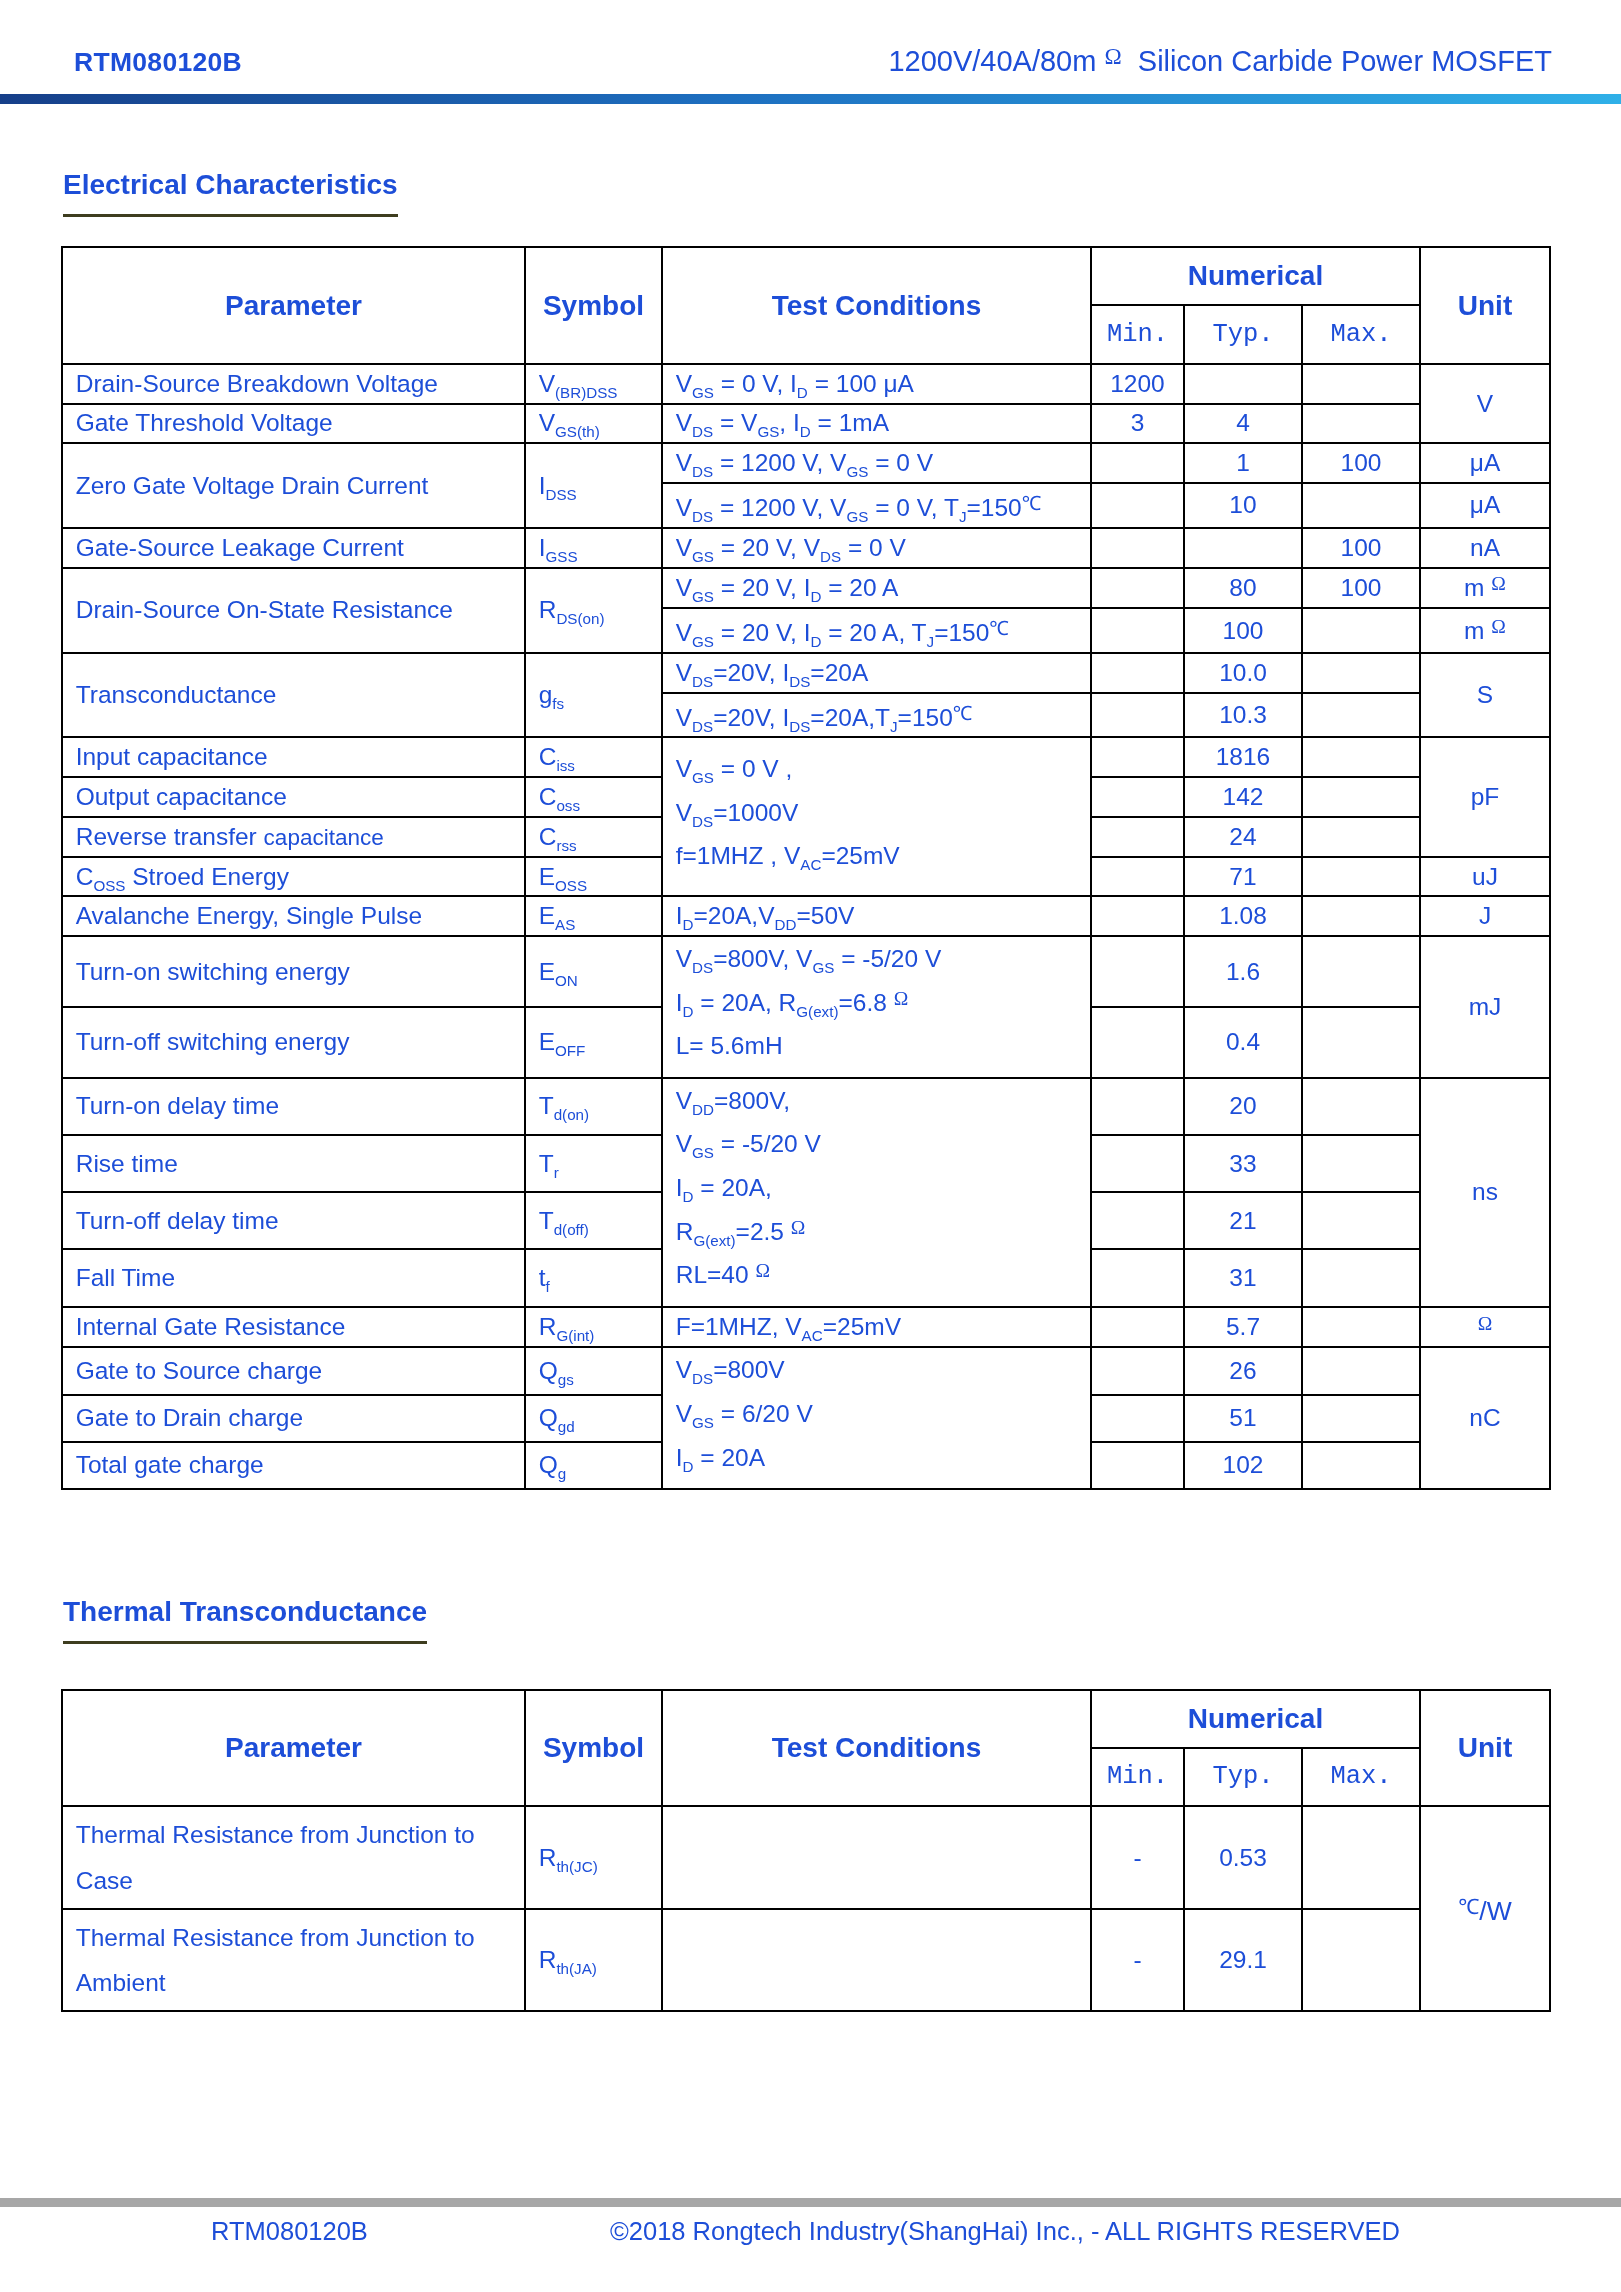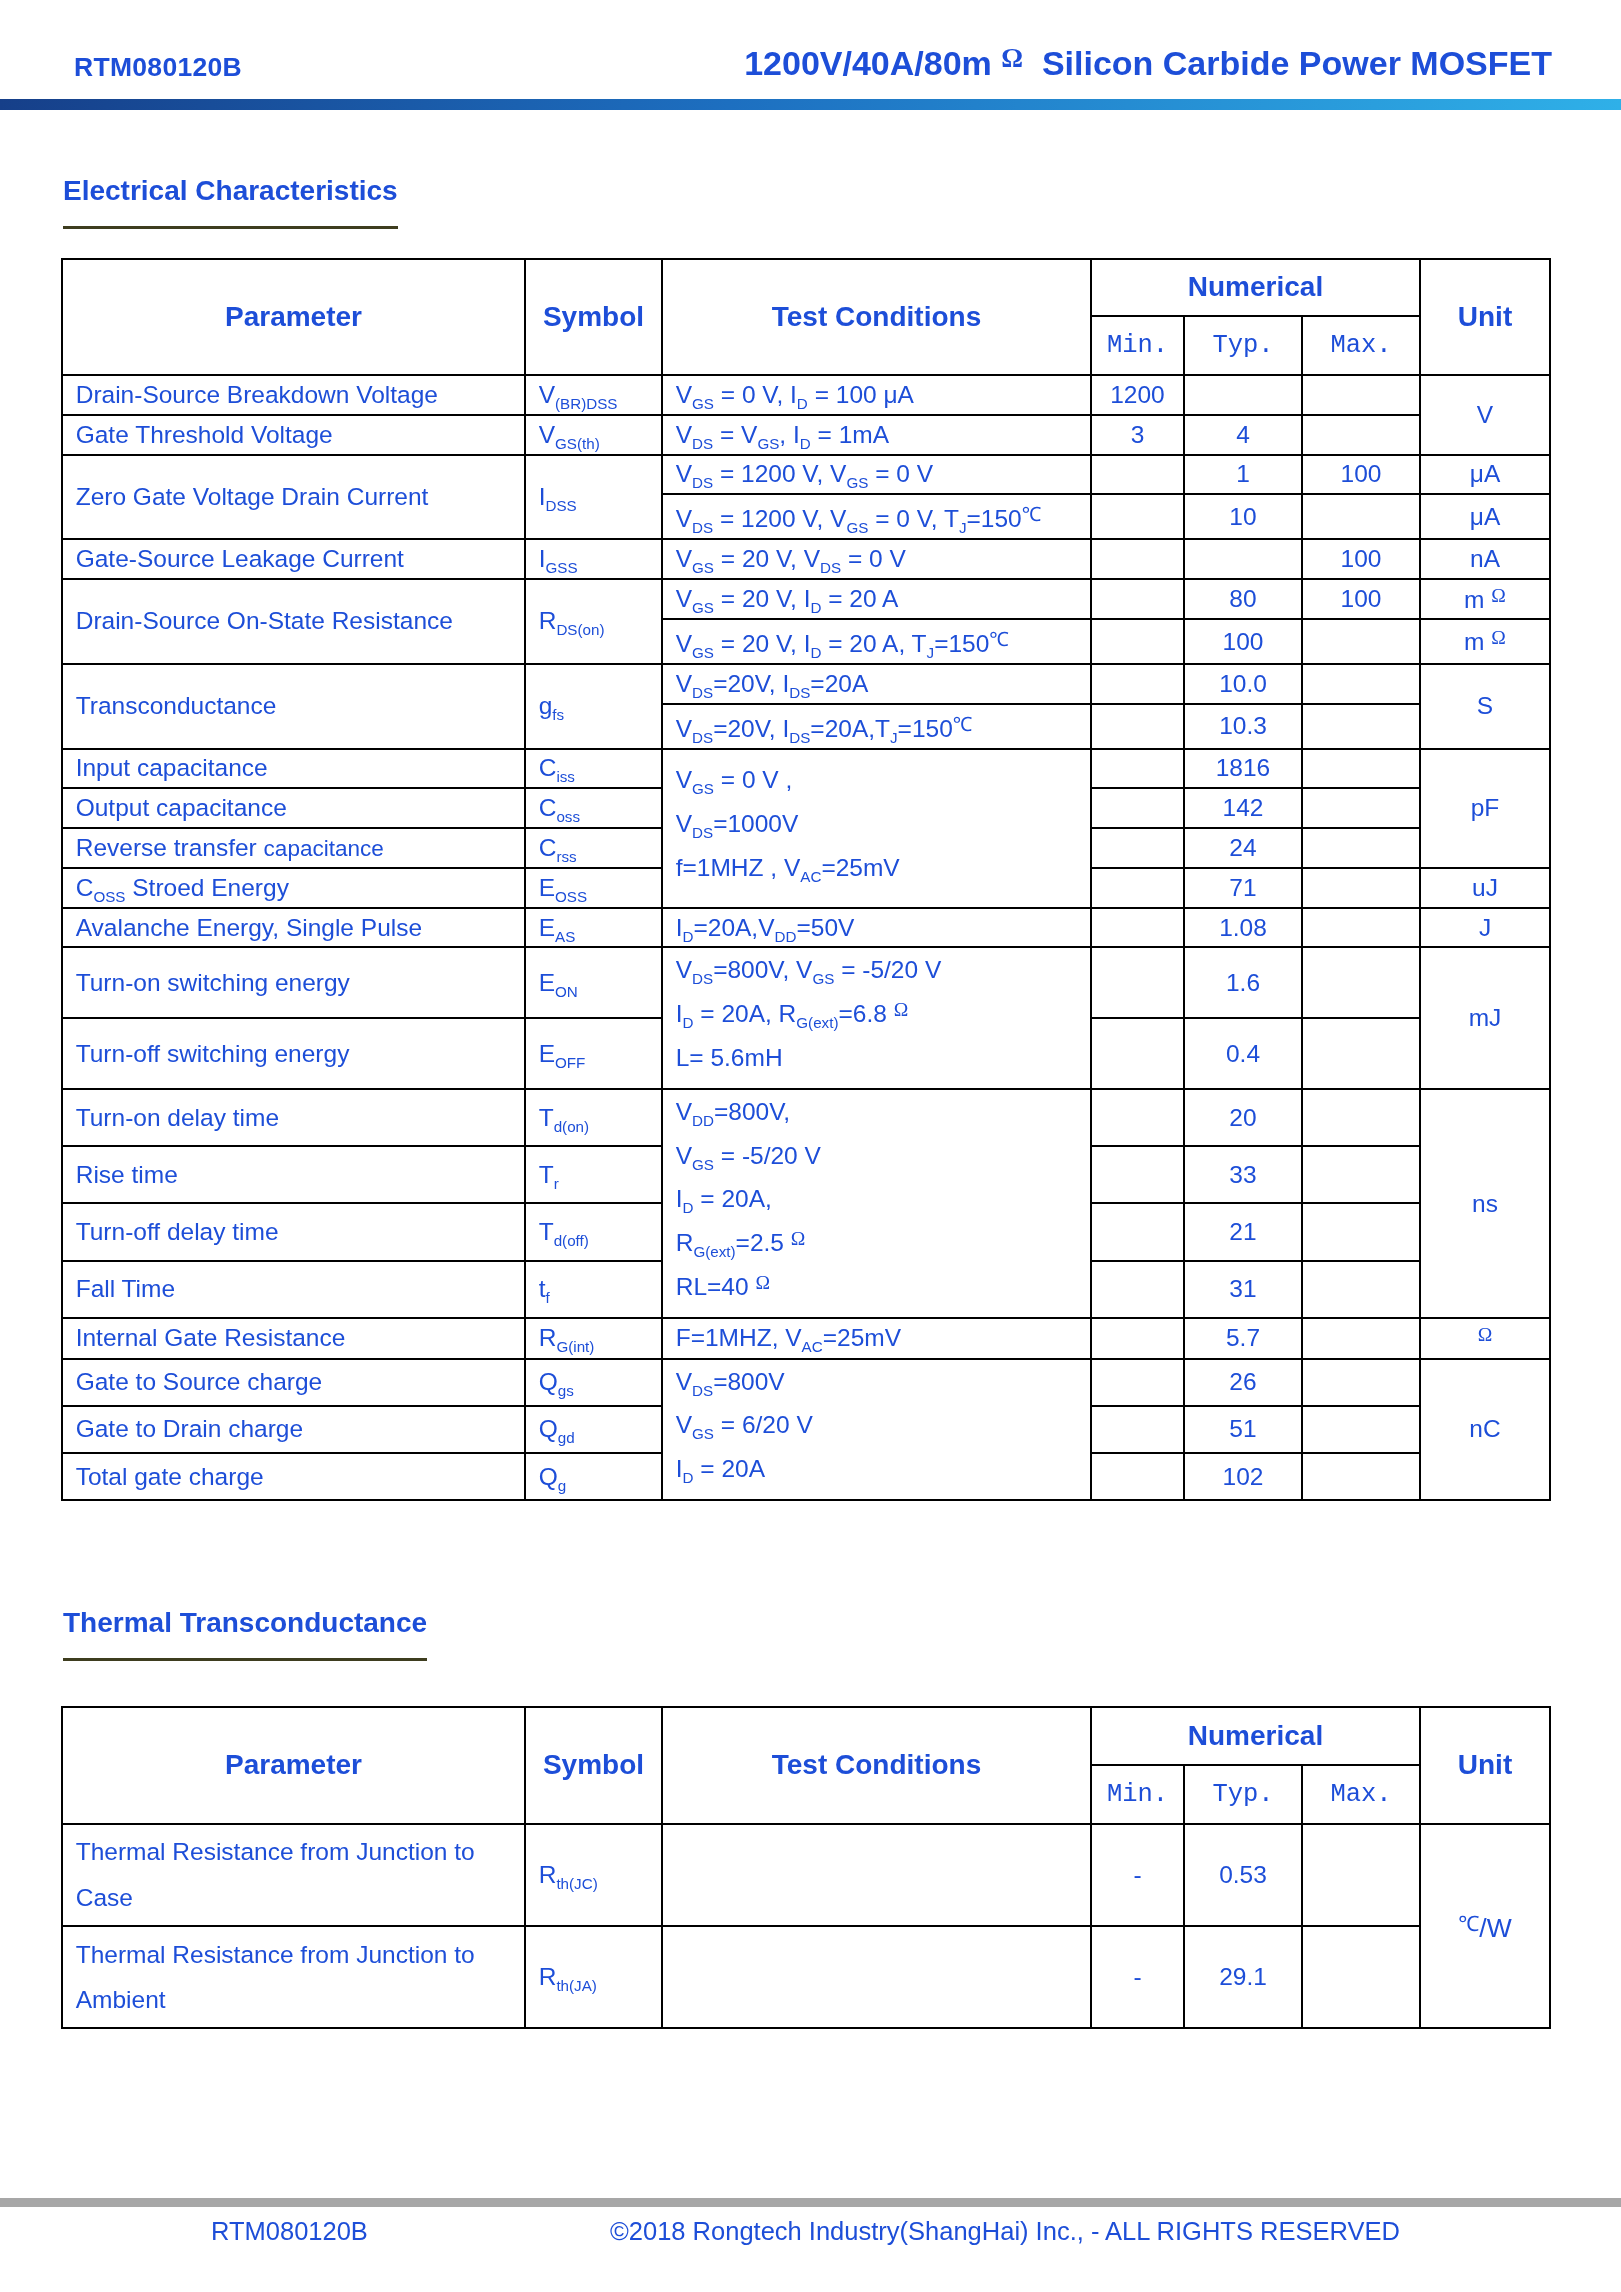--- a/index.html
+++ b/index.html
@@ -3,28 +3,28 @@
 <meta charset="utf-8">
 <style>
   html,body{margin:0;padding:0;background:#fff;}
   .page{position:relative;width:1621px;height:2293px;background:#ffffff;
         font-family:"Liberation Sans",sans-serif;color:#1d4ed8;overflow:hidden;}
 
   
   .hdr{display:flex;justify-content:space-between;align-items:flex-end;
        padding:43px 69px 0 74px;}
   .hdr .pn{font-weight:bold;font-size:26.5px;letter-spacing:0.3px;}
-  .hdr .title{font-weight:bold;font-size:34px;}
+  .hdr .title{font-weight:normal;font-size:29px;}
   .accent-bar{height:10.8px;margin-top:15.7px;
        background:linear-gradient(90deg,#163f89 0%,#1d6fc0 45%,#2fb0e8 100%);}
 
   
   .section-wrap{margin-left:63px;}
   .section-title{display:inline-block;font-size:28px;font-weight:bold;
-       border-bottom:3.9px solid #3e3d1f;padding-bottom:19px;}
+       border-bottom:3.9px solid #3e3d1f;padding-bottom:13px;}
   .sec1{margin-top:65px;}
   .sec2{margin-top:106px;}
 
   
   table.data{border-collapse:collapse;margin:29px 0 0 61px;width:1488px;
        font-size:24.5px;table-layout:fixed;}
   table.data,table.data th,table.data td{border:2px solid #000;}
   table.data{border:2.9px solid #000;}
   thead th{font-weight:bold;background:#fff;}
   thead tr.main th{font-size:28px;padding:11.8px 7.8px;margin-top:43px;}

